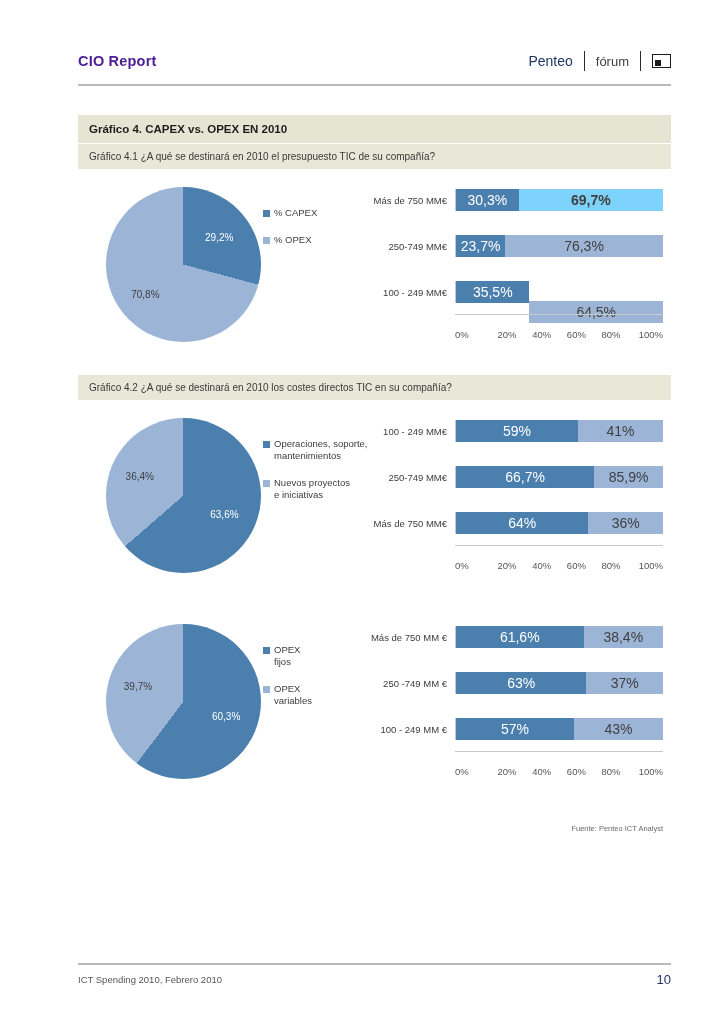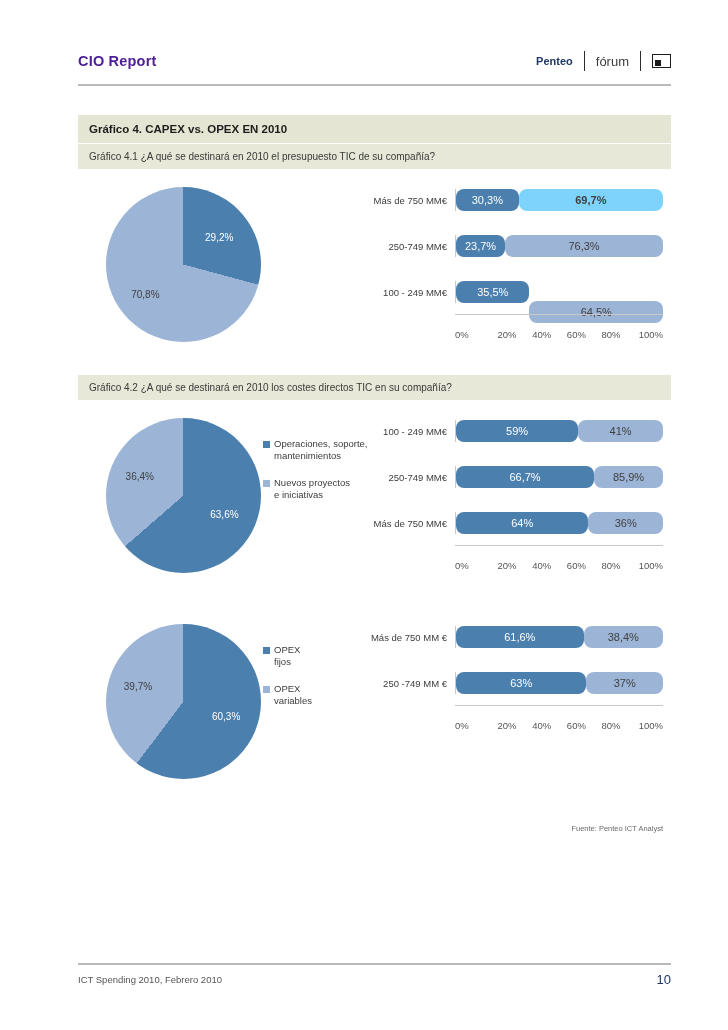--- a/index.html
+++ b/index.html
@@ -30,22 +30,22 @@
     font-weight: bold;
     color: #4c1d95;
     letter-spacing: .2px;
   }
   .brand-group {
     display: flex;
     align-items: center;
     height: 22px;
   }
   .brand-penteo {
-    font-size: 11px;
-    font-weight: bold;
+    font-size: 14px;
+    font-weight: normal;
     color: #1f3864;
     padding-right: 11px;
   }
   .brand-divider {
     width: 1px;
     height: 20px;
     background: #2b2b2b;
   }
   .brand-forum {
     font-size: 13px;
@@ -171,23 +171,22 @@
     flex: 1 1 auto;
     height: 22px;
     display: flex;
     border-left: 1px solid #c8c8c8;
   }
   .bar-seg {
     height: 100%;
     display: flex;
     align-items: center;
     justify-content: center;
-    font-size: 11px;
+    font-size: 14px;
     box-sizing: border-box;
-    border-radius: 8px;
   }
   .bar-seg.seg-dark { color: #ffffff; }
   .bar-seg.seg-light { color: #404040; }
 
   .bar-axis {
     display: flex;
     margin-top: -1px;
   }
   .bar-axis-spacer { width: 92px; flex: 0 0 auto; }
   .bar-axis-line {
@@ -264,20 +263,30 @@
 <div class="panel">
   <div class="panel-title">Gráfico 4. CAPEX vs. OPEX EN 2010</div>
 
   <div class="section-subtitle">Gráfico 4.1 ¿A qué se destinará en 2010 el presupuesto TIC de su compañía?</div>
   <div class="chart-block">
     <div class="pie-wrap">
       <div class="pie" style="background: conic-gradient(rgb(74, 127, 174) 0deg, rgb(74, 127, 174) 29.2%, rgb(156, 180, 214) 29.2%, rgb(156, 180, 214) 100%);"></div>
       <div class="pie-label on-dark" style="left: 119.19px; top: 58.1735px; transform: translate(-50%, -50%);">29,2%</div>
       <div class="pie-label on-light" style="left: 45.3488px; top: 114.711px; transform: translate(-50%, -50%);">70,8%</div>
     </div>
+    <div class="pie-legend">
+      <div class="legend-row">
+        <div class="legend-swatch sw-dark" style="background: rgb(74, 127, 174);"></div>
+        <div class="legend-text">% CAPEX</div>
+      </div>
+      <div class="legend-row">
+        <div class="legend-swatch sw-light" style="background: rgb(156, 180, 214);"></div>
+        <div class="legend-text">% OPEX</div>
+      </div>
+    </div>
     <div class="bars-wrap">
         <div class="bar-row">
           <div class="bar-cat">Más de 750 MM€</div>
           <div class="bar-track">
             <div class="bar-seg seg-dark" style="width: 30.3%; background: rgb(74, 127, 174);">30,3%</div>
             <div class="bar-seg seg-light" style="width: 69.7%; background: #7dd3fc; font-weight: bold;">69,7%</div>
           </div>
         </div>
         <div class="bar-row">
           <div class="bar-cat">250-749 MM€</div>
@@ -390,20 +399,27 @@
             <div class="bar-seg seg-light" style="width: 38.4%; background: rgb(156, 180, 214);">38,4%</div>
           </div>
         </div>
         <div class="bar-row">
           <div class="bar-cat">250 -749 MM €</div>
           <div class="bar-track">
             <div class="bar-seg seg-dark" style="width: 63%; background: rgb(74, 127, 174);">63%</div>
             <div class="bar-seg seg-light" style="width: 37%; background: rgb(156, 180, 214);">37%</div>
           </div>
         </div>
+        <div class="bar-row">
+          <div class="bar-cat">100  - 249 MM €</div>
+          <div class="bar-track">
+            <div class="bar-seg seg-dark" style="width: 57%; background: rgb(74, 127, 174);">57%</div>
+            <div class="bar-seg seg-light" style="width: 43%; background: rgb(156, 180, 214);">43%</div>
+          </div>
+        </div>
         <div class="bar-axis">
           <div class="bar-axis-spacer"></div>
           <div class="bar-axis-line"></div>
         </div>
         <div class="axis-ticks">
           <div class="axis-tick">0%</div>
           <div class="axis-tick">20%</div>
           <div class="axis-tick">40%</div>
           <div class="axis-tick">60%</div>
           <div class="axis-tick">80%</div>

